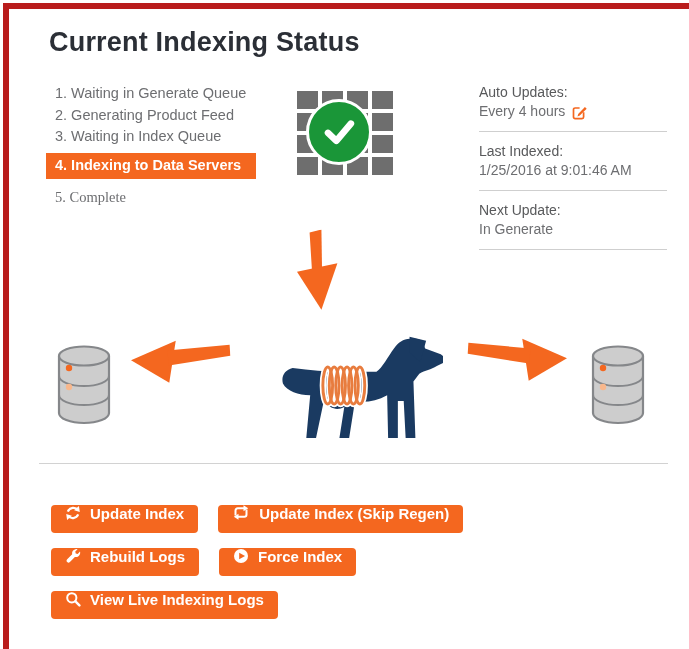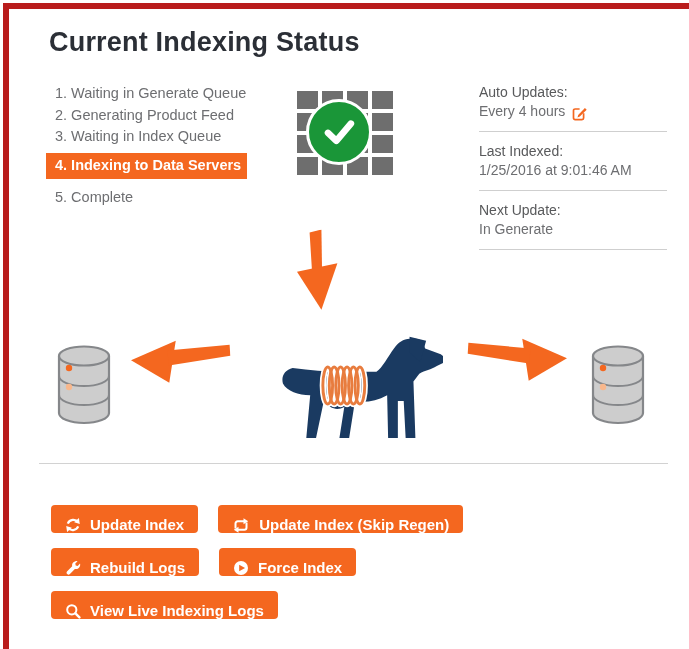--- a/index.html
+++ b/index.html
@@ -12,51 +12,51 @@
   .title{
     position:absolute;left:40px;top:18px;margin:0;
     font-size:27px;font-weight:bold;color:#2b2f36;letter-spacing:.2px;
   }
   
   .steps{position:absolute;left:46px;top:74px;margin:0;padding:0;list-style:none;
          font-size:14.5px;color:#6d6e71;}
   .steps li{line-height:21.5px;white-space:nowrap;}
   .steps li.active{
     display:inline-block;background:#f4671f;color:#fff;font-weight:bold;
-    padding:4px 6px 5px 9px;margin:5px 0 6px -9px;line-height:17px;
-  }
-  .steps li.last{margin-top:2px;}
+    padding:4px 15px 5px 9px;margin:5px 0 6px -9px;line-height:17px;
+  }
+  .steps li.last{margin-top:2px;font-family:Liberation Serif, serif;}
   
   .grid-graphic{position:absolute;left:288px;top:82px;width:96px;height:84px;
     display:grid;grid-template-columns:repeat(4,21px);grid-auto-rows:18px;gap:4px;}
   .grid-graphic .cell{background:#6e6e6e;}
   .check-badge{
     position:absolute;left:9px;top:8px;width:60px;height:60px;border-radius:50%;
     background:#1a9638;border:3px solid #fff;display:flex;align-items:center;justify-content:center;
   }
   
   .status{position:absolute;left:470px;top:74px;width:188px;font-size:14px;color:#6d6e71;}
   .slabel{font-weight:normal;color:#58595b;line-height:19px;}
-  .svalue{line-height:19px;display:flex;align-items:flex-end;gap:7px;}
+  .svalue{line-height:19px;display:flex;align-items:center;gap:7px;}
   .sdivider{border-top:1px solid #cfcfcf;margin:10px 0 10px;}
   .edit-btn{display:inline-flex;cursor:pointer;}
   
   .abs{position:absolute;}
   .arrow-down{left:283px;top:221px;transform:rotate(-5deg);}
   .arrow-left{left:120px;top:329px;transform:rotate(2deg);}
   .arrow-right{left:458px;top:327px;transform:scaleX(-1) rotate(2deg);}
   .cyl-left{left:45px;top:334px;}
   .cyl-right{left:579px;top:334px;}
   .dog{left:258px;top:320px;}
   .main-divider{position:absolute;left:30px;top:454px;width:629px;border-top:1px solid #d2d2d2;}
   
   .btns{position:absolute;left:42px;top:496px;}
   .btn-row{display:flex;gap:20px;margin-bottom:15px;}
   .btn{
-    display:inline-flex;align-items:flex-end;gap:9px;height:28px;padding:0 14px;
+    display:inline-flex;align-items:flex-start;gap:9px;height:28px;padding:0 14px;
     background:#f4671f;color:#fff;border:none;border-radius:4px;
     font-family:inherit;font-size:15px;font-weight:bold;cursor:pointer;white-space:nowrap;
   }
   .btn svg{flex:0 0 auto;}
 </style>
 </head>
 <body>
 
 <div class="frame">
 

